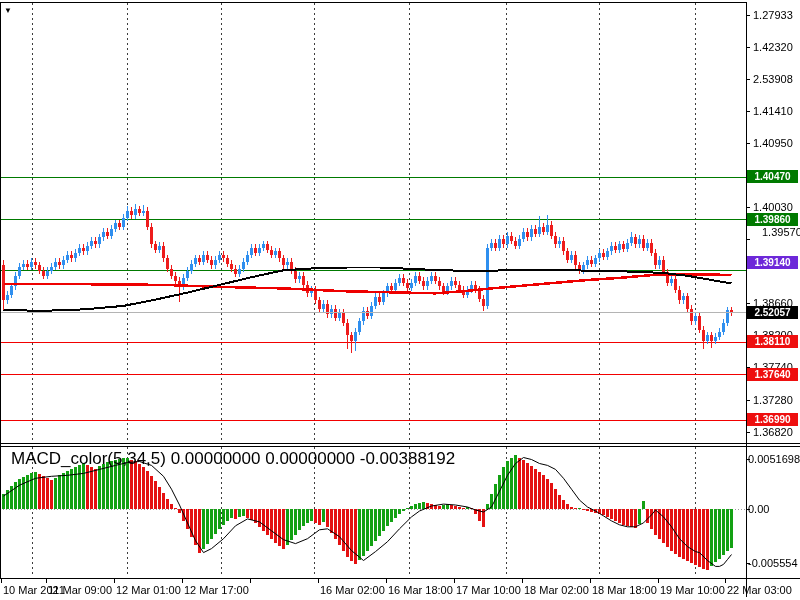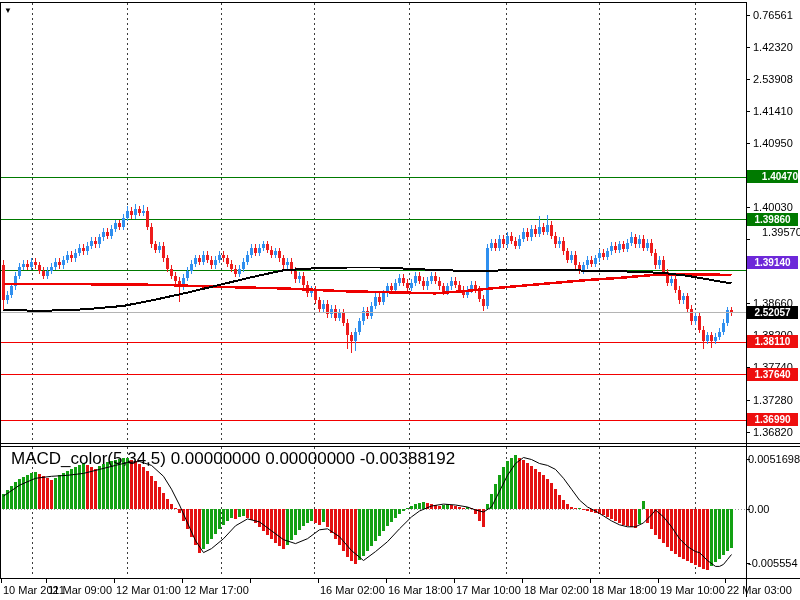--- a/index.html
+++ b/index.html
@@ -626,21 +626,21 @@
       <line x1="386.5" y1="579" x2="386.5" y2="583" stroke="#000000"></line>
       <line x1="454.5" y1="579" x2="454.5" y2="583" stroke="#000000"></line>
       <line x1="522.5" y1="579" x2="522.5" y2="583" stroke="#000000"></line>
       <line x1="590.5" y1="579" x2="590.5" y2="583" stroke="#000000"></line>
       <line x1="658.5" y1="579" x2="658.5" y2="583" stroke="#000000"></line>
       <line x1="725.5" y1="579" x2="725.5" y2="583" stroke="#000000"></line>
     </svg>
   <span class="tri">▼</span>
   <div class="macd-title">MACD_color(5,34,5) 0.00000000 0.00000000 -0.00388192</div>
   <div id="price-axis">
-      <div class="ptick" style="top: 9px;">0.76561</div>
+      <div class="ptick" style="top: 9px;">1.27933</div>
       <div class="ptick" style="top: 41px;">1.42320</div>
       <div class="ptick" style="top: 73px;">2.53908</div>
       <div class="ptick" style="top: 105px;">1.41410</div>
       <div class="ptick" style="top: 137px;">1.40950</div>
       <div class="ptick" style="top: 201px;">1.40030</div>
       <div class="ptick" style="top: 226px; margin-left: 9px;">1.39570</div>
       <div class="ptick" style="top: 297px;">1.38660</div>
       <div class="ptick" style="top: 329px;">1.38200</div>
       <div class="ptick" style="top: 361px;">1.37740</div>
       <div class="ptick" style="top: 394px;">1.37280</div>
@@ -659,21 +659,21 @@
       <div class="ttick" style="left: 252px; margin-top: 26px;">15 Mar 10:00</div>
       <div class="ttick" style="left: 320px;">16 Mar 02:00</div>
       <div class="ttick" style="left: 388px;">16 Mar 18:00</div>
       <div class="ttick" style="left: 456px;">17 Mar 10:00</div>
       <div class="ttick" style="left: 524px;">18 Mar 02:00</div>
       <div class="ttick" style="left: 592px;">18 Mar 18:00</div>
       <div class="ttick" style="left: 660px;">19 Mar 10:00</div>
       <div class="ttick" style="left: 727px;">22 Mar 03:00</div>
     </div>
   <div id="badges">
-      <div class="badge" style="background: rgb(0, 122, 0); top: 170px; text-align: right;">1.40470</div>
+      <div class="badge" style="background: rgb(0, 122, 0); top: 170px;">1.40470</div>
       <div class="badge" style="background: rgb(0, 122, 0); top: 213px;">1.39860</div>
       <div class="badge" style="background: #6d28d9; top: 256px;">1.39140</div>
       <div class="badge" style="background: rgb(0, 0, 0); top: 306px;">2.52057</div>
       <div class="badge" style="background: rgb(238, 15, 15); top: 335px;">1.38110</div>
       <div class="badge" style="background: rgb(238, 15, 15); top: 368px;">1.37640</div>
       <div class="badge" style="background: rgb(238, 15, 15); top: 413px;">1.36990</div>
     </div>
 </div>
 
 </body></html>

